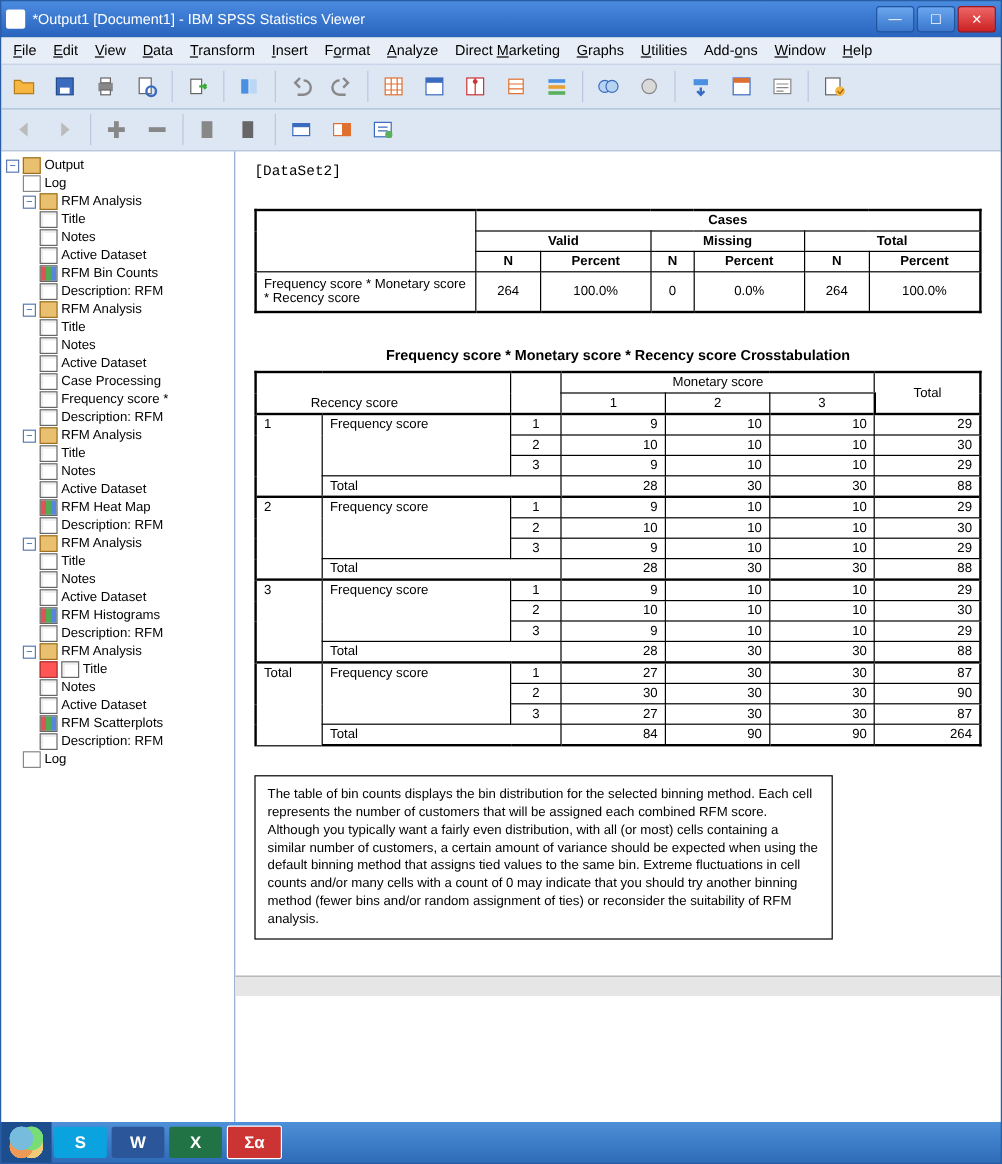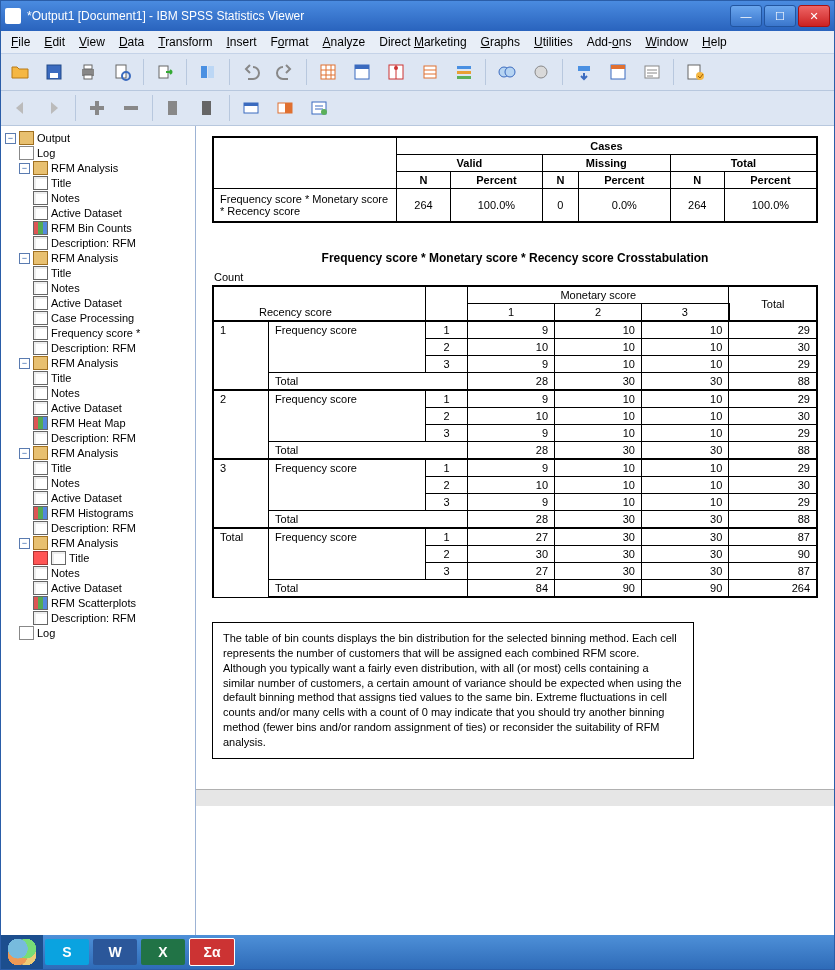--- a/index.html
+++ b/index.html
@@ -498,20 +498,21 @@
                   <span>Log</span>
                 </div>
               </li>
           </ul>
         </li>
       </ul>
     </div>
 
     <div class="viewer">
       <div class="viewer-inner">
+        <div class="dataset">[DataSet2]</div>
 
         <table class="caseproc">
           <tbody>
               <tr>
                 <th rowspan="3" style="width:170px;border-top:2px solid #000;border-left:2px solid #000;"></th>
                 <th colspan="6" style="border-top:2px solid #000;border-right:2px solid #000;">Cases</th>
               </tr>
           <tr>
                 <th colspan="2">Valid</th>
                 <th colspan="2">Missing</th>
@@ -531,21 +532,20 @@
             <td style="border-bottom:2px solid #000;">100.0%</td>
             <td style="border-bottom:2px solid #000;">0</td>
             <td style="border-bottom:2px solid #000;">0.0%</td>
             <td style="border-bottom:2px solid #000;">264</td>
             <td style="border-right:2px solid #000;border-bottom:2px solid #000;">100.0%</td>
           </tr>
         </tbody>
           </table>
 
         <h3 class="sec left" style="text-align:center;margin-top:28px;">Frequency score * Monetary score * Recency score Crosstabulation</h3>
-        <div class="count-label">Count</div>
 
         <table class="crosstab" id="crosstab">
             <tbody>
               <tr>
                 <th rowspan="2" colspan="2" class="lhead" style="border-top:2px solid #000;border-left:2px solid #000;text-align:left;vertical-align:bottom;padding-left:45px;">Recency score</th>
                 <th rowspan="2" style="border-top:2px solid #000;"></th>
                 <th colspan="3" style="border-top:2px solid #000;">Monetary score</th>
                 <th rowspan="2" style="border-top:2px solid #000;border-right:2px solid #000;width:55px;">Total</th>
               </tr>
               <tr>

